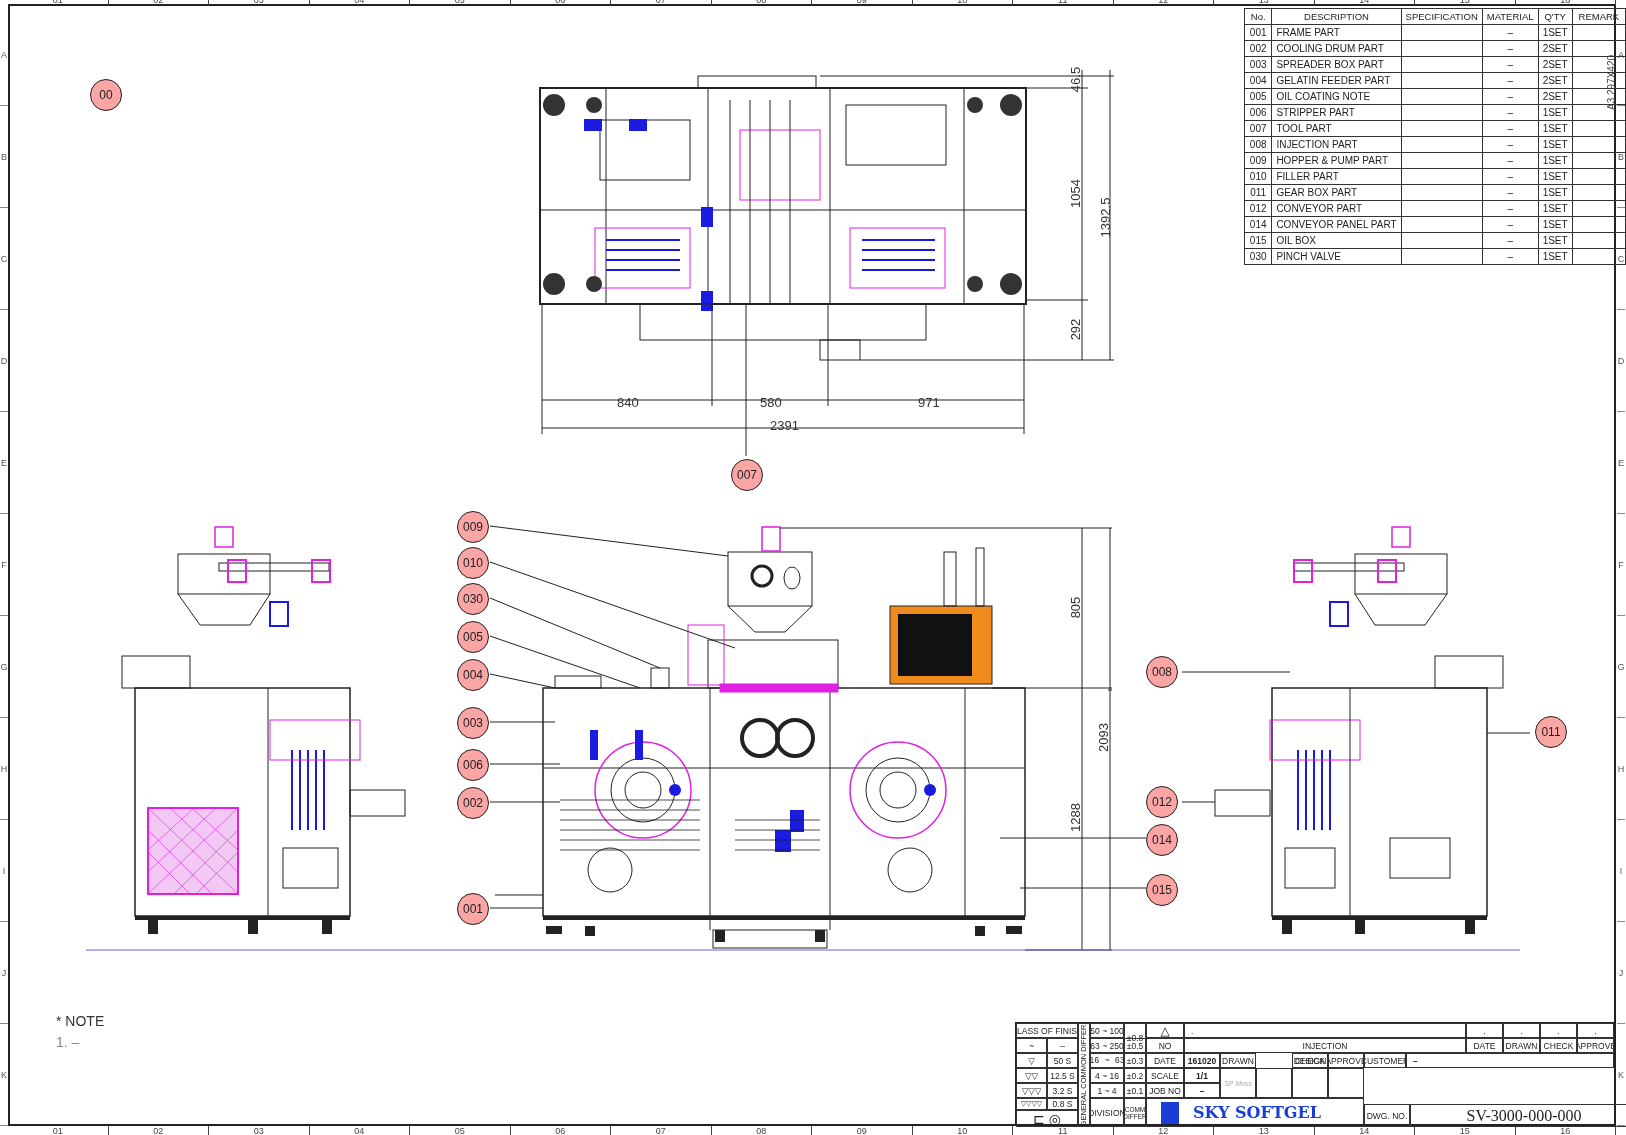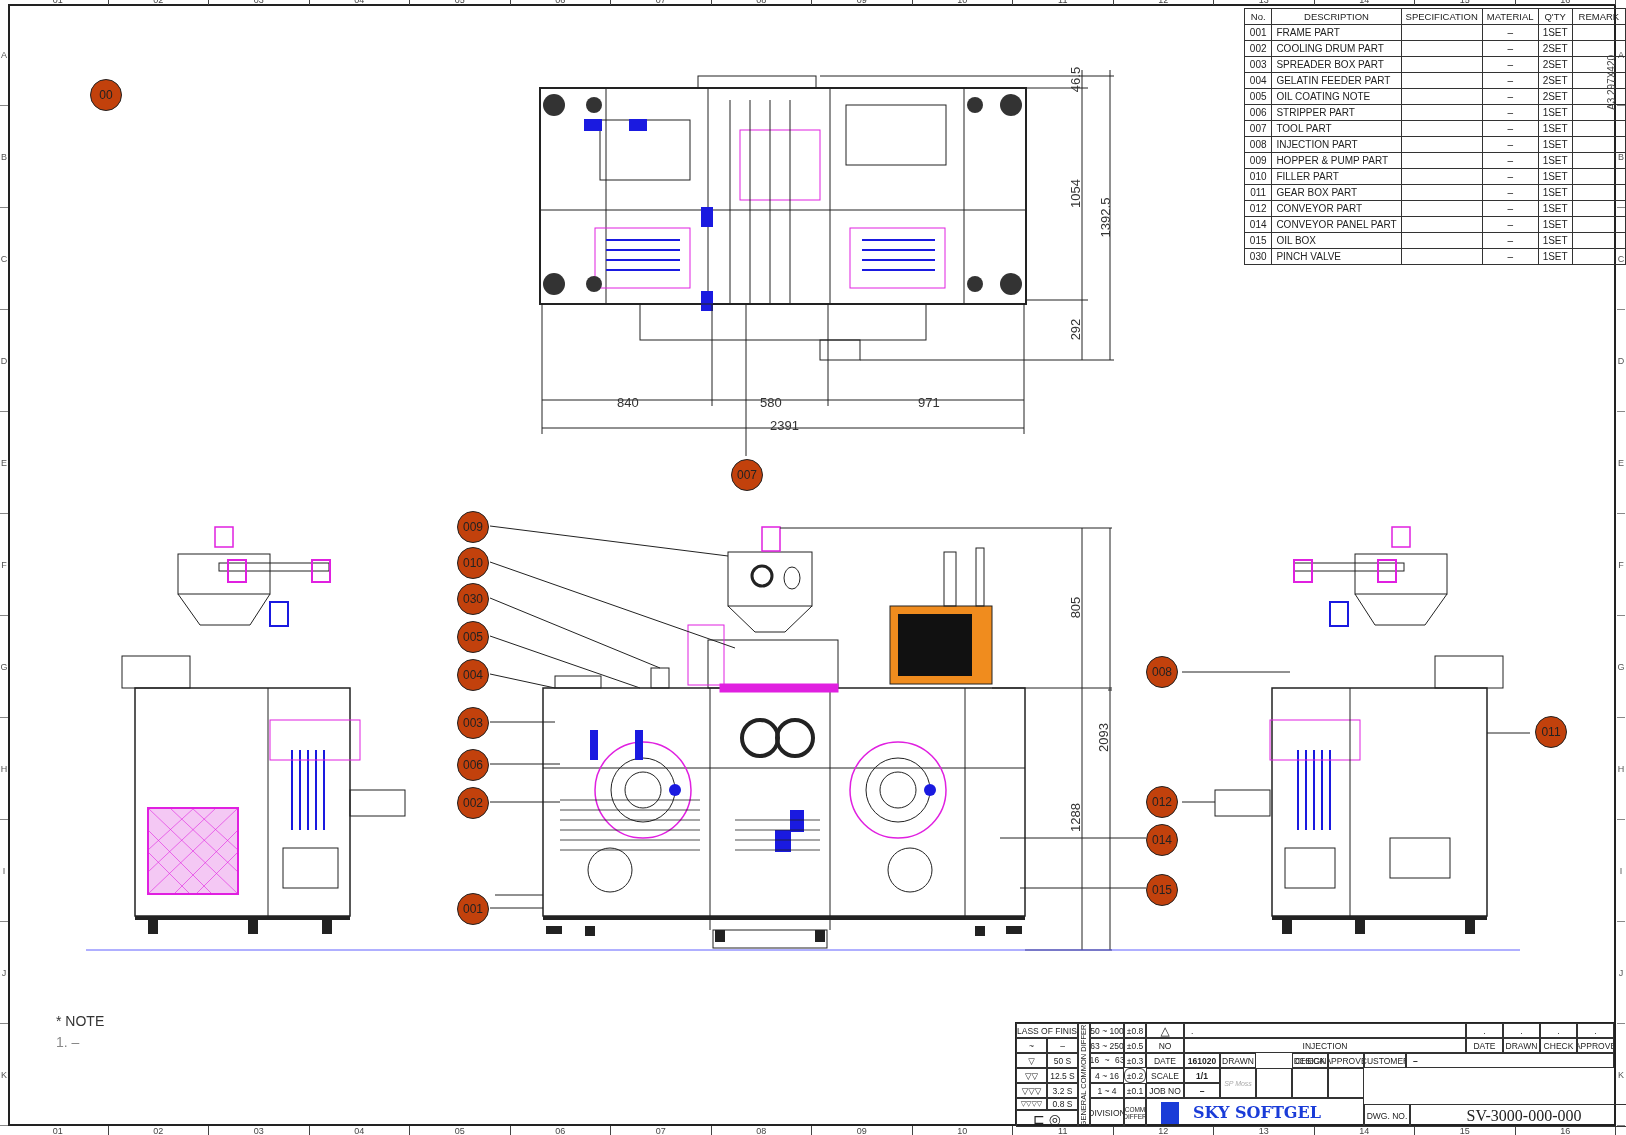--- a/index.html
+++ b/index.html
@@ -5,21 +5,21 @@
   html,body{margin:0;padding:0;background:#fff;}
   body{width:1626px;height:1135px;position:relative;overflow:hidden;font-family:"Liberation Sans",sans-serif;color:#222;}
   .abs{position:absolute;}
   .frame{position:absolute;left:8px;top:4px;width:1608px;height:1122px;border:2px solid #222;box-sizing:border-box;}
   .zone-top,.zone-bot{position:absolute;left:8px;width:1608px;height:10px;display:flex;}
   .zone-top{top:-5px;} .zone-bot{top:1126px;}
   .zone-top div,.zone-bot div{flex:1;border-right:1px solid #444;font-size:9px;text-align:center;color:#444;line-height:10px;}
   .zone-left,.zone-right{position:absolute;top:4px;width:8px;height:1122px;display:flex;flex-direction:column;}
   .zone-left{left:0;} .zone-right{left:1617px;}
   .zone-left div,.zone-right div{flex:1;border-bottom:1px solid #888;font-size:9px;color:#555;display:flex;align-items:center;justify-content:center;}
-  .bubble{position:absolute;width:32px;height:32px;border:1.5px solid #222;border-radius:50%;background:#c2410c;font-size:12px;display:flex;align-items:center;justify-content:center;box-sizing:border-box;}
+  .bubble{position:absolute;width:32px;height:32px;border:1.5px solid #222;border-radius:50%;background:#fca5a5;font-size:12px;display:flex;align-items:center;justify-content:center;box-sizing:border-box;}
   table.bom{position:absolute;left:1244px;top:8px;border-collapse:collapse;font-size:10px;}
   table.bom td,table.bom th{border:1px solid #333;height:15px;padding:0 4px;font-weight:normal;white-space:nowrap;}
   table.bom th{font-size:9.5px;text-align:center;}
   .note{font-size:14px;color:#333;}
   .dim{font-size:13px;color:#333;}
   .vdim{font-size:13px;color:#333;transform:rotate(-90deg);transform-origin:center;position:absolute;}
   .tb{position:absolute;left:1015px;top:1022px;width:600px;height:104px;border:1.5px solid #222;box-sizing:border-box;font-size:8.5px;}
   .tb .c{position:absolute;border:0.5px solid #333;box-sizing:border-box;display:flex;align-items:center;justify-content:center;white-space:nowrap;overflow:hidden;}
   .sheet-size{position:absolute;left:1603px;top:30px;font-size:10px;transform:rotate(-90deg);transform-origin:left top;color:#444;white-space:nowrap;}
 </style>
@@ -497,27 +497,27 @@
   <div class="c" style="left:0;top:60px;width:31px;height:15px;">▽▽▽</div>
   <div class="c" style="left:31px;top:60px;width:31px;height:15px;">3.2 S</div>
   <div class="c" style="left:0;top:75px;width:31px;height:12px;font-size:7px;">▽▽▽▽</div>
   <div class="c" style="left:31px;top:75px;width:31px;height:12px;">0.8 S</div>
   <div class="c" style="left:0;top:87px;width:62px;height:17px;font-size:14px;">⊏ ◎</div>
 
   <div class="c" style="left:62px;top:0;width:12px;height:104px;">
     <span style="transform:rotate(-90deg);font-size:7.5px;white-space:nowrap;">GENERAL COMMON DIFFER</span>
   </div>
   <div class="c" style="left:74px;top:0;width:34px;height:15px;">250 ~ 1000</div>
-  <div class="c" style="left:108px;top:0;width:22px;height:15px;">±0.8</div>
+  <div class="c" style="left:108px;top:0;width:22px;height:30px;">±0.8</div>
   <div class="c" style="left:74px;top:15px;width:34px;height:15px;">63 ~ 250</div>
   <div class="c" style="left:108px;top:15px;width:22px;height:15px;">±0.5</div>
   <div class="c" style="left:74px;top:30px;width:34px;height:15px;font-family:Liberation Mono, monospace;">16 ~ 63</div>
   <div class="c" style="left:108px;top:30px;width:22px;height:15px;">±0.3</div>
   <div class="c" style="left:74px;top:45px;width:34px;height:15px;">4 ~ 16</div>
-  <div class="c" style="left:108px;top:45px;width:22px;height:15px;border-radius:6px;">±0.2</div>
+  <div class="c" style="left:108px;top:45px;width:22px;height:15px;">±0.2</div>
   <div class="c" style="left:74px;top:60px;width:34px;height:15px;">1 ~ 4</div>
   <div class="c" style="left:108px;top:60px;width:22px;height:15px;">±0.1</div>
   <div class="c" style="left:74px;top:75px;width:34px;height:29px;">DIVISION</div>
   <div class="c" style="left:108px;top:75px;width:22px;height:29px;font-size:6.5px;white-space:normal;text-align:center;">COMM DIFFER</div>
 
   <div class="c" style="left:130px;top:0;width:38px;height:15px;font-size:12px;">△</div>
   <div class="c" style="left:168px;top:0;width:282px;height:15px;justify-content:flex-start;padding-left:6px;">.</div>
   <div class="c" style="left:450px;top:0;width:37px;height:15px;">.</div>
   <div class="c" style="left:487px;top:0;width:37px;height:15px;">.</div>
   <div class="c" style="left:524px;top:0;width:37px;height:15px;">.</div>

